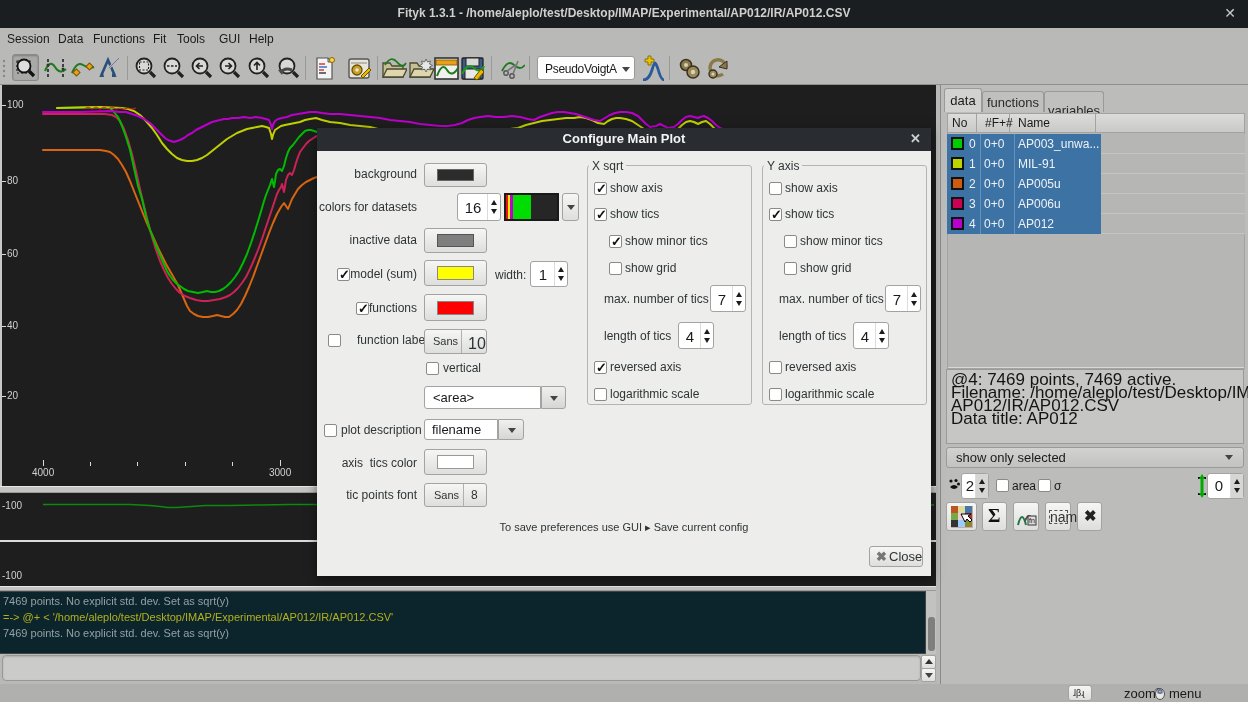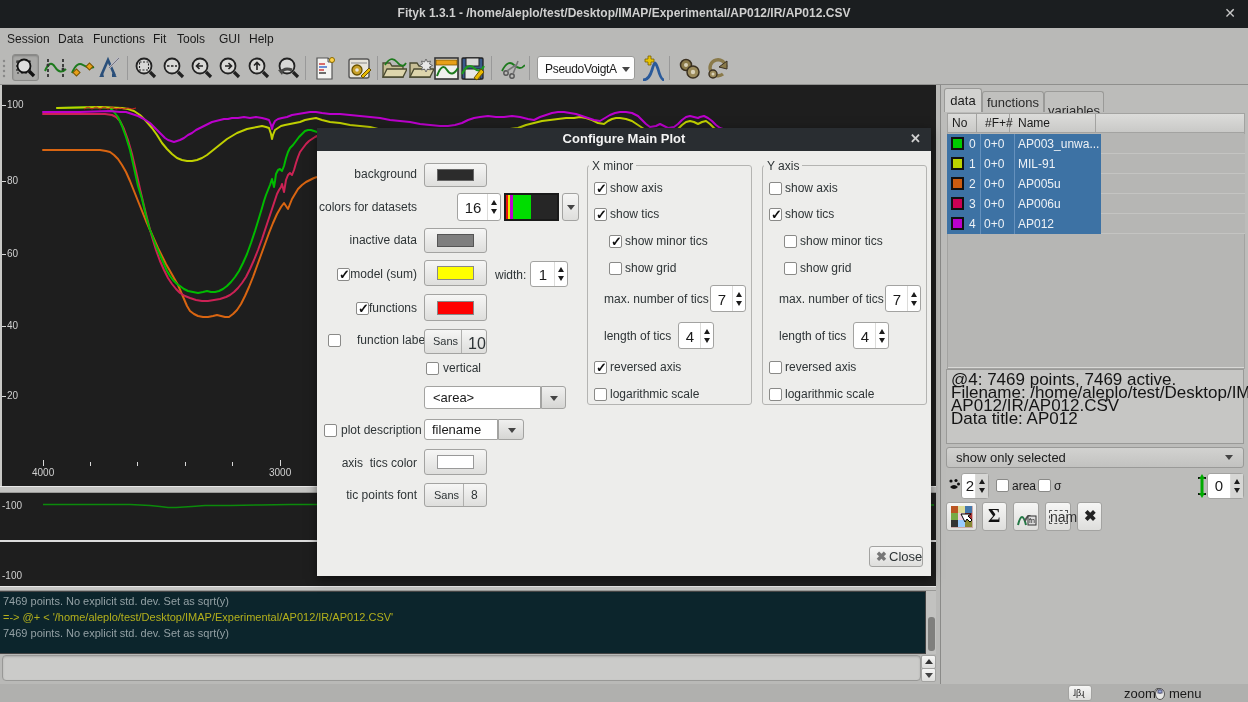--- a/index.html
+++ b/index.html
@@ -484,27 +484,28 @@
 <div class="lbl rlbl" style="left:0;top:328px;width:101px">axis&nbsp; tics color</div>
 <div class="btn" style="left:107px;top:321px;width:63px;height:26px">
       <div class="swatch" style="left:12px;top:5px;width:37px;height:14px;background:#ffffff;border-color:#999"></div>
     </div>
 <div class="lbl rlbl" style="left:0;top:360px;width:101px">tic points font</div>
 <div class="btn" style="left:107px;top:355px;width:63px;height:24px;font-size:11px;color:#2e3436">
       <span style="position:absolute;left:9px;top:5px">Sans</span>
       <span style="position:absolute;left:38px;top:0;width:1px;height:22px;background:#b0b0ae"></span>
       <span style="position:absolute;left:46px;top:4px;font-size:12px">8</span>
     </div>
+<div class="lbl" style="left:0;top:393px;width:614px;text-align:center;font-size:11px">To save preferences use GUI ▸ Save current config</div>
 <div class="btn" style="left:552px;top:418px;width:54px;height:21px;font-size:13px;color:#2e3436">
       <span style="position:absolute;left:6px;top:2px;color:#777;font-weight:bold">✖</span>
       <span style="position:absolute;left:19px;top:2px">Close</span>
     </div>
 
 <div class="grp" style="left:270px;top:37px;width:165px;height:240px"></div>
-<div class="grplbl" style="left:272px;top:31px">X minor</div>
+<div class="grplbl" style="left:272px;top:31px">X sqrt</div>
 <div class="cb ck" style="left:277px;top:54px"></div>
     <div class="lbl" style="left:293px;top:53px">show axis</div>
 <div class="cb ck" style="left:277px;top:80px"></div>
     <div class="lbl" style="left:293px;top:79px">show tics</div>
 <div class="cb ck" style="left:292px;top:107px"></div>
     <div class="lbl" style="left:308px;top:106px">show minor tics</div>
 <div class="cb" style="left:292px;top:134px"></div>
     <div class="lbl" style="left:308px;top:133px">show grid</div>
 <div class="lbl" style="left:287px;top:164px">max. number of tics</div>
 <div class="spin" style="left:393px;top:157px;width:36px;height:27px">

